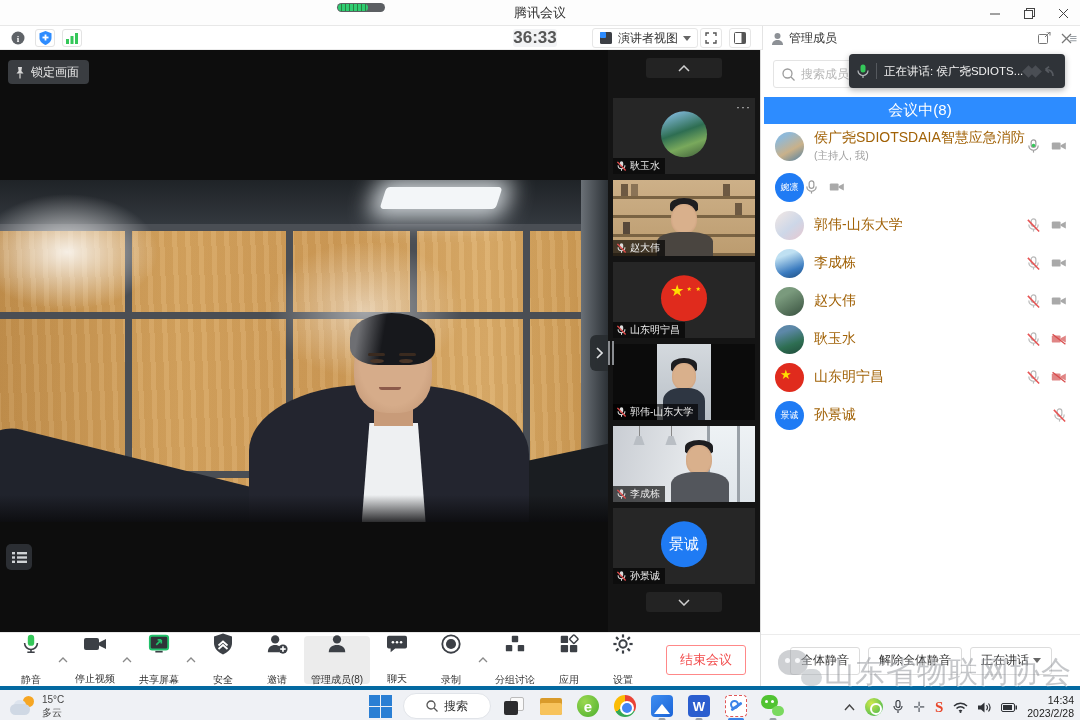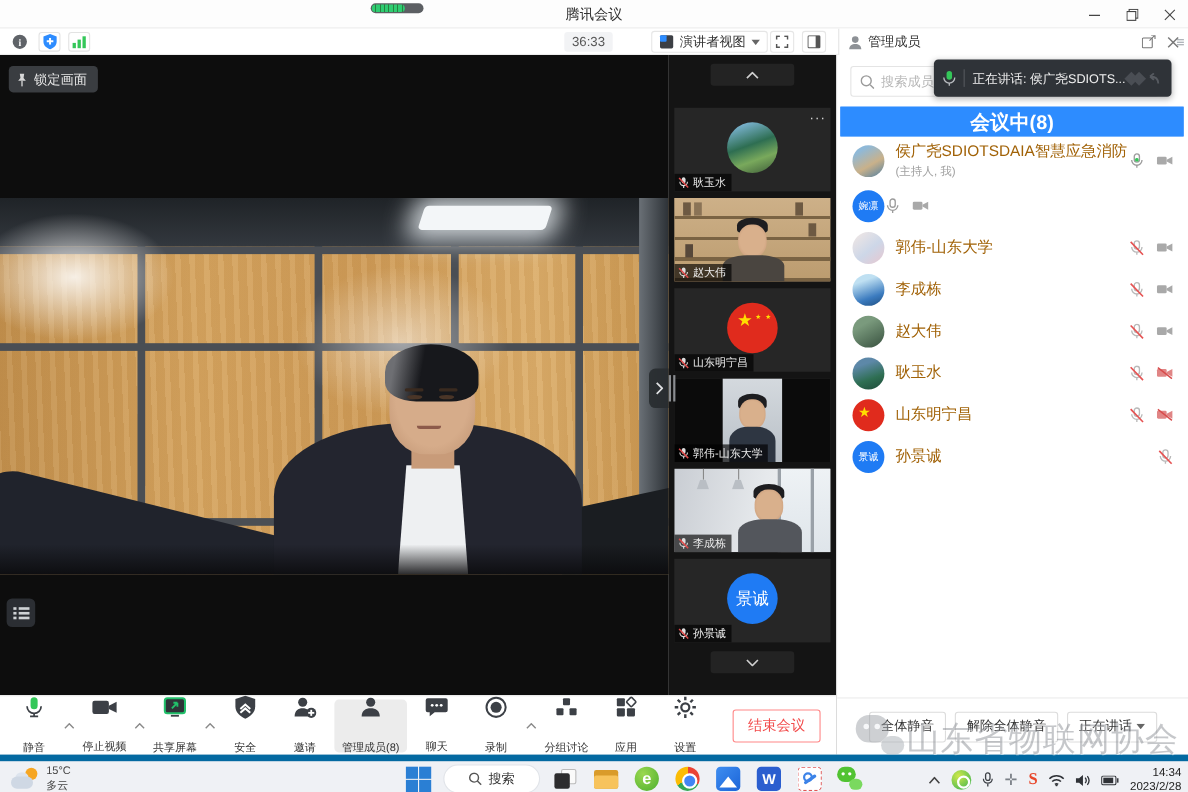--- a/index.html
+++ b/index.html
@@ -15,21 +15,21 @@
   .win-title { position:absolute; left:0; right:0; text-align:center; font-size:13px; color:#333; }
   .win-ctrls { position:absolute; right:0; top:0; height:26px; display:flex; }
   .win-btn { width:34px; height:26px; display:flex; align-items:center; justify-content:center; font-size:12px; color:#444; }
   .win-btn svg { display:block; }
 
   
   .subbar { position:absolute; left:0; top:26px; width:1080px; height:24px; background:#fff; border-bottom:1px solid #ececec; display:flex; align-items:center; }
   .subbar-left { display:flex; align-items:center; gap:7px; padding-left:8px; }
   .mini-btn { width:20px; height:18px; border:1px solid #e3e3e3; border-radius:3px; display:flex; align-items:center; justify-content:center; background:#fff; }
   .mini-btn.noborder { border-color:transparent; }
-  .timer-box { position:absolute; left:513px; top:3px; width:44px; height:18px; background:#f2f3f5; border-radius:3px; font-size:12px; color:#555; display:flex; align-items:center; justify-content:center; }
+  .timer-box { position:absolute; left:513px; top:3px; width:44px; height:18px; background:#f2f3f5; border-radius:3px; font-size:17px; color:#555; display:flex; align-items:center; justify-content:center;font-weight:bold; }
   .view-btn { position:absolute; left:592px; top:2px; height:20px; padding:0 6px; border:1px solid #e6e6e6; border-radius:3px; background:#fff; display:flex; align-items:center; gap:5px; font-size:12px; color:#333; }
   .fs-btn { position:absolute; top:2px; width:22px; height:20px; border:1px solid #e6e6e6; border-radius:3px; background:#fff; display:flex; align-items:center; justify-content:center; }
   .panel-head { position:absolute; left:762px; top:0; width:318px; height:24px; background:#fff; display:flex; align-items:center; padding:0 8px; border-left:1px solid #e4e4e4; }
   .panel-head .pt { font-size:12px; color:#333; margin-left:5px; }
   .panel-head .spacer { flex:1; }
   .panel-head .ph-ic { margin-left:10px; display:flex; align-items:center; }
 
   
   .stage { position:absolute; left:0; top:50px; width:608px; height:582px; background:#0d0d0d; overflow:hidden; }
   .lock-btn { position:absolute; left:8px; top:10px; height:24px; padding:0 10px 0 6px; background:#3a3d41; border-radius:4px; display:flex; align-items:center; gap:5px; color:#e8e8e8; font-size:12px; z-index:5;text-align:center; }
@@ -93,21 +93,21 @@
   .panel { position:absolute; left:760px; top:50px; width:320px; height:636px; background:#fff; border-left:1px solid #dcdcdc; }
   .search-row { position:absolute; left:12px; top:10px; width:280px; height:28px; border:1px solid #e4e4e4; border-radius:3px; display:flex; align-items:center; gap:6px; padding:0 8px; }
   .search-row input { border:none; outline:none; font-size:12px; color:#333; width:160px; background:transparent; }
   .search-row input::placeholder { color:#b7b7b7; }
   .toast { position:absolute; left:88px; top:4px; width:216px; height:34px; background:#2f3338; border-radius:4px; display:flex; align-items:center; padding:0 8px; gap:7px; z-index:8; box-shadow:0 2px 6px rgba(0,0,0,.3); }
   .toast .div { width:1px; height:16px; background:#55595e; }
   .toast .txt { color:#f0f0f0; font-size:11.5px; white-space:nowrap; overflow:hidden; }
   .toast .deco { display:flex; align-items:center; gap:2px; margin-left:-6px; }
   .toast .dmd { width:9px; height:9px; background:#4a4e54; transform:rotate(45deg); }
   .tabs { position:absolute; left:3px; top:47px; width:312px; height:27px; display:flex; }
-  .tab { flex:1; display:flex; align-items:center; justify-content:center; font-size:18px; color:#555; background:#fff; border:2px solid #6d28d9;font-weight:bold; }
+  .tab { flex:1; display:flex; align-items:center; justify-content:center; font-size:15px; color:#555; background:#fff; border:2px solid #6d28d9; }
   .tab.active { background:#2d8cff; color:#fff; border-color:#2d8cff; }
   .members { position:absolute; left:0; top:74px; width:320px; bottom:52px; overflow:hidden; }
   .mrow { display:flex; align-items:center; padding:0 14px 0 14px; height:38px; }
   .mrow.first { height:44px; }
   .mava { width:29px; height:29px; border-radius:50%; flex:0 0 29px; display:flex; align-items:center; justify-content:center; color:#fff; font-size:9px; }
   .mava.t { background:#1f7bf4; }
   .mava.flag { background:#e02b1d; color:#ffde00; position:relative; }
   .mava.flag::before { content:"★"; font-size:13px; position:absolute; left:5px; top:4px; }
   .av-pool { background:linear-gradient(150deg,#8fb9d8 20%,#c9b18a 60%,#4f7fa3); }
   .av-cartoon { background:linear-gradient(140deg,#f3e8e4,#cdd7e8 55%,#e8c7cf); }
@@ -123,21 +123,21 @@
 
   
   .mtoolbar { position:absolute; left:0; top:632px; width:760px; height:54px; background:#fff; border-top:1px solid #e7e7e7; display:flex; align-items:center; padding-left:4px; }
   .titem { display:flex; flex-direction:column; align-items:center; justify-content:center; width:54px; height:48px; border-radius:4px; gap:14px; }
   .titem.active { background:#ececec; width:66px; }
   .titem .lbl { font-size:10px; color:#333; white-space:nowrap; }
   .caret { width:14px; height:48px; display:flex; align-items:center; justify-content:center; margin:0 -2px; }
   .end-btn { margin-left:auto; margin-right:14px; height:30px; padding:0 13px; border:1px solid #f88; border-radius:3px; color:#f24b4b; font-size:13px; background:#fff; display:flex; align-items:center; }
 
   
-  .taskbar { position:absolute; left:0; top:686px; width:1080px; height:34px; background:#eff1f5; border-top:6px solid #0369a1; }
+  .taskbar { position:absolute; left:0; top:686px; width:1080px; height:34px; background:#eff1f5; border-top:4px solid #0369a1; }
   .weather { position:absolute; left:10px; top:3px; display:flex; align-items:center; gap:6px; }
   .weather .wtxt { font-size:10px; color:#444; line-height:13px; }
   .cloudsun { position:relative; width:26px; height:20px; }
   .cloudsun .sun { position:absolute; right:2px; top:0; width:11px; height:11px; border-radius:50%; background:#f6a623; }
   .cloudsun .cl { position:absolute; left:0; bottom:1px; width:20px; height:11px; border-radius:8px; background:#cfd8e4; }
   .cloudsun .cl2 { position:absolute; left:4px; bottom:6px; width:12px; height:10px; border-radius:50%; background:#dde4ee; }
   .tb-center { position:absolute; left:366px; top:2px; display:flex; align-items:center; gap:9px; }
   .tb-ic { position:relative; width:28px; height:28px; display:flex; align-items:center; justify-content:center; border-radius:4px; }
   .tb-ic .run { position:absolute; bottom:-1px; left:50%; transform:translateX(-50%); width:7px; height:3px; border-radius:2px; background:#9aa0a8; }
   .tb-ic .run.act { width:16px; background:#3c83e8; }

